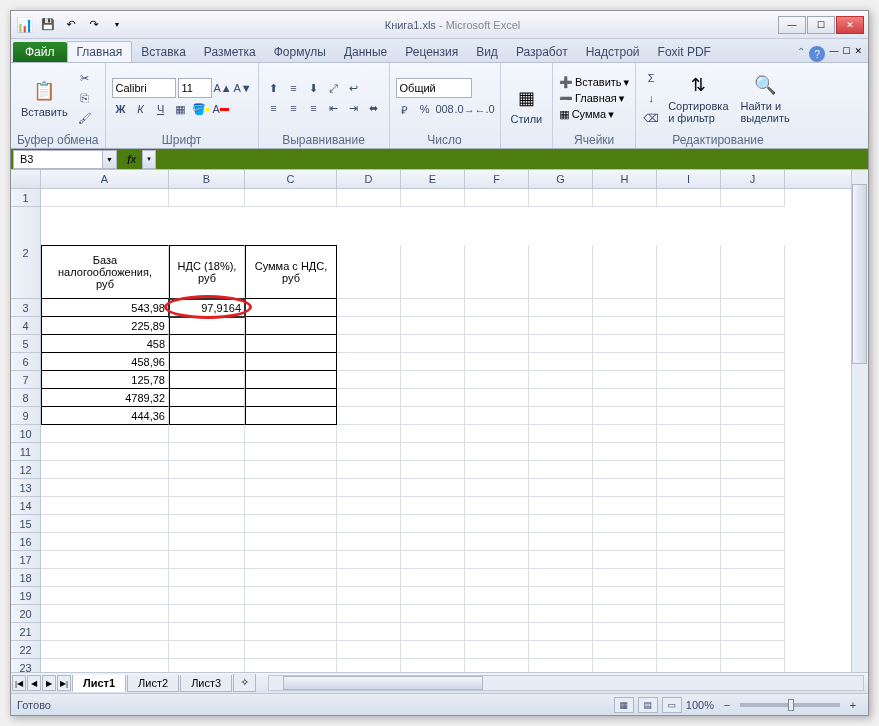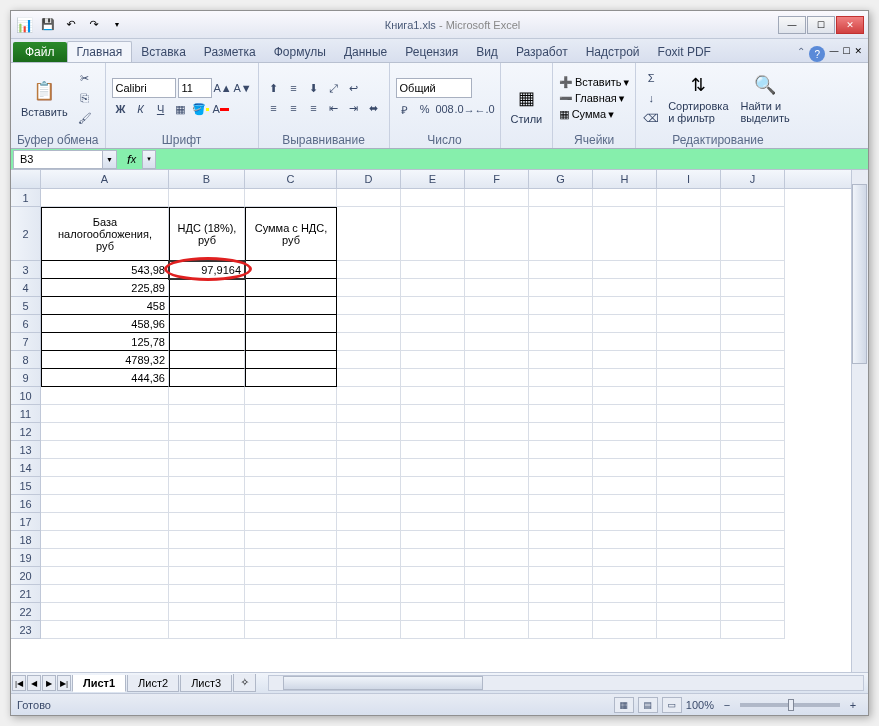--- a/index.html
+++ b/index.html
@@ -34,21 +34,21 @@
 .big-btn .bicon { width: 26px; height: 26px; display: flex; align-items: center; justify-content: center; font-size: 18px; }
 .big-btn span { font-size: 11px; color: #2a3a58; white-space: nowrap; }
 .mini-stack { display: flex; flex-direction: column; gap: 2px; }
 .mini-row { display: flex; gap: 2px; align-items: center; }
 .mini-btn { width: 18px; height: 18px; border: 1px solid transparent; display: flex; align-items: center; justify-content: center; font-size: 11px; cursor: pointer; color: #3a4a6a; }
 .drop { width: 64px; height: 20px; border: 1px solid #a8b0c0; background: #fff; font-size: 11px; padding: 1px 3px; }
 .drop.small { width: 34px; }
 .colorbar { width: 14px; height: 3px; }
 
 
-.name-formula { display: flex; height: 21px; border-bottom: 1px solid #b8c0d0; background: #86efac; align-items: center; }
+.name-formula { display: flex; height: 21px; border-bottom: 1px solid #b8c0d0; background: #4d7c0f; align-items: center; }
 .name-box { width: 90px; height: 19px; border: 1px solid #b0b8c8; background: #fff; margin-left: 2px; padding: 1px 6px; font-size: 11px; }
 .name-drop { width: 14px; height: 19px; border: 1px solid #b0b8c8; border-left: none; background: linear-gradient(#f0f4fa,#d8e0ee); display: flex; align-items: center; justify-content: center; font-size: 7px; cursor: pointer; }
 .fn-btns { display: flex; gap: 0; margin-left: 4px; }
 .fx { font-style: italic; font-family: 'Times New Roman', serif; font-size: 13px; padding: 0 6px; cursor: pointer; }
 .fx-inner { display: flex; align-items: center; }
 .formula-input { flex: 1; height: 19px; border: 1px solid #b0b8c8; background: #fff; margin: 0 2px 0 2px; padding: 1px 6px; font-size: 11px; position: relative; }
 .red-oval { position: absolute; border: 3px solid #e02020; border-radius: 50% / 50%; pointer-events: none; }
 .fb-wrap { position: relative; flex: 1; display: flex; }
 .fb-oval { left: -10px; top: -6px; width: 90px; height: 30px; }
 
@@ -56,21 +56,21 @@
 .sheet-area { flex: 1; display: flex; flex-direction: column; overflow: hidden; background: #fff; }
 .col-hdrs { display: flex; height: 19px; background: linear-gradient(#f4f7fc,#e2e8f2); border-bottom: 1px solid #c0c8d8; }
 .cornr { width: 30px; border-right: 1px solid #c0c8d8; background: linear-gradient(#f0f4fa,#dce4f0); }
 .colh { border-right: 1px solid #c0c8d8; text-align: center; font-size: 11px; color: #3a4a6a; line-height: 18px; cursor: pointer; }
 .colh.A { width: 128px; } .colh.B { width: 76px; } .colh.C { width: 92px; }
 .colh.D, .colh.E, .colh.F, .colh.G, .colh.H, .colh.I, .colh.J { width: 64px; }
 .grid-scroll { flex: 1; overflow: auto; position: relative; }
 .grid { display: grid; grid-template-columns: 30px 128px 76px 92px repeat(7,64px); }
 .rowh { background: linear-gradient(90deg,#f0f4fa,#e2e8f2); border-right: 1px solid #c0c8d8; border-bottom: 1px solid #c0c8d8; text-align: center; font-size: 11px; color: #3a4a6a; cursor: pointer; display: flex; align-items: center; justify-content: center; }
 .cell { border-right: 1px solid #d8dde6; border-bottom: 1px solid #d8dde6; font-size: 11px; padding: 1px 3px; display: flex; align-items: center; color: #000; background: #fff; min-height: 18px; }
-.cell.tall { min-height: 54px; align-items: center; justify-content: center; text-align: center; white-space: pre-line; }
+.cell.tall { min-height: 54px; align-items: center; justify-content: center; text-align: center; white-space: pre-line; margin-top: 38px; }
 .cell.num { justify-content: flex-end; }
 .brd-t { border-top: 1px solid #000 !important; }
 .brd-b { border-bottom: 1px solid #000 !important; }
 .brd-l { border-left: 1px solid #000 !important; }
 .brd-r { border-right: 1px solid #000 !important; }
 .sel { outline: 2px solid #333; outline-offset: -1px; position: relative; z-index: 2; }
 .cell-oval { position: absolute; left: -6px; top: -4px; width: 88px; height: 24px; border: 3px solid #e02020; border-radius: 50%; z-index: 5; pointer-events: none; }
 
 
 .sheet-tabs { height: 21px; background: linear-gradient(#f0f4fa,#dce4f0); border-top: 1px solid #c0c8d8; display: flex; align-items: center; font-size: 11px; }

